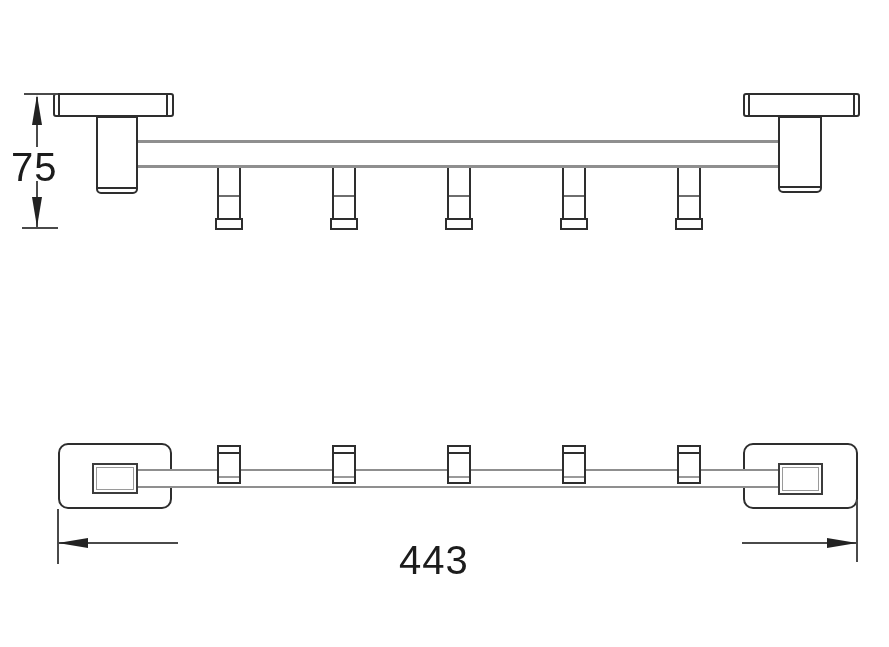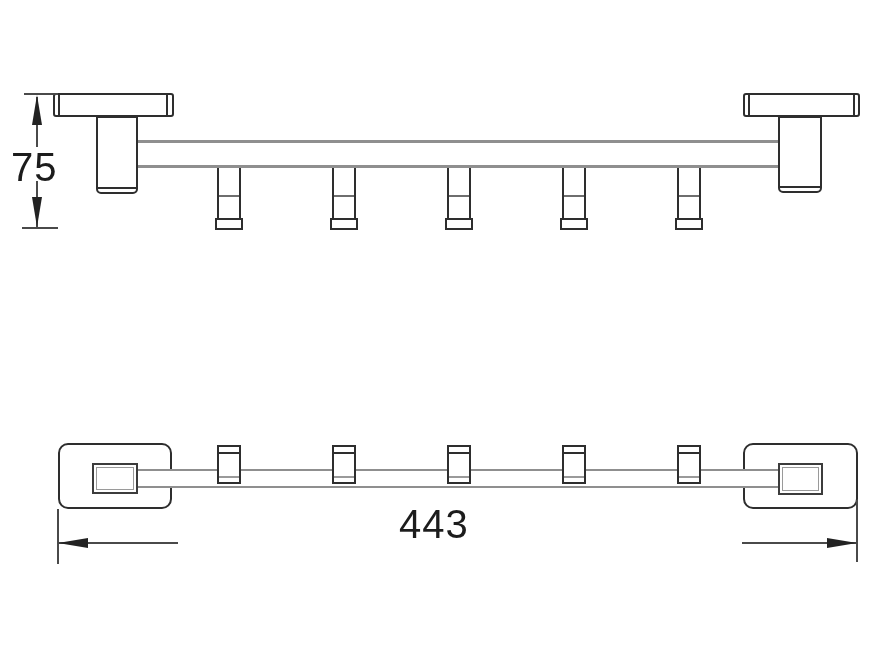--- a/index.html
+++ b/index.html
@@ -142,17 +142,17 @@
         </div>
     </div>
 
     <div>
       <span class="ln-dim" style="left:57px;top:509px;width:2px;height:55px;"></span>
       <span class="ln-dim" style="left:856px;top:500px;width:2px;height:62px;"></span>
       <span class="ln-dim" style="left:58px;top:542px;width:120px;height:2px;"></span>
       <span class="ln-dim" style="left:742px;top:542px;width:115px;height:2px;"></span>
       <span class="arr arr-left" style="left:58px;top:538px;"></span>
       <span class="arr arr-right" style="left:827px;top:538px;"></span>
-      <span class="dim-text" style="left:399px;top:504px;">443</span>
+      <span class="dim-text" style="left:399px;top:540px;">443</span>
     </div>
   </section>
 
 </div>
 
 </body></html>

